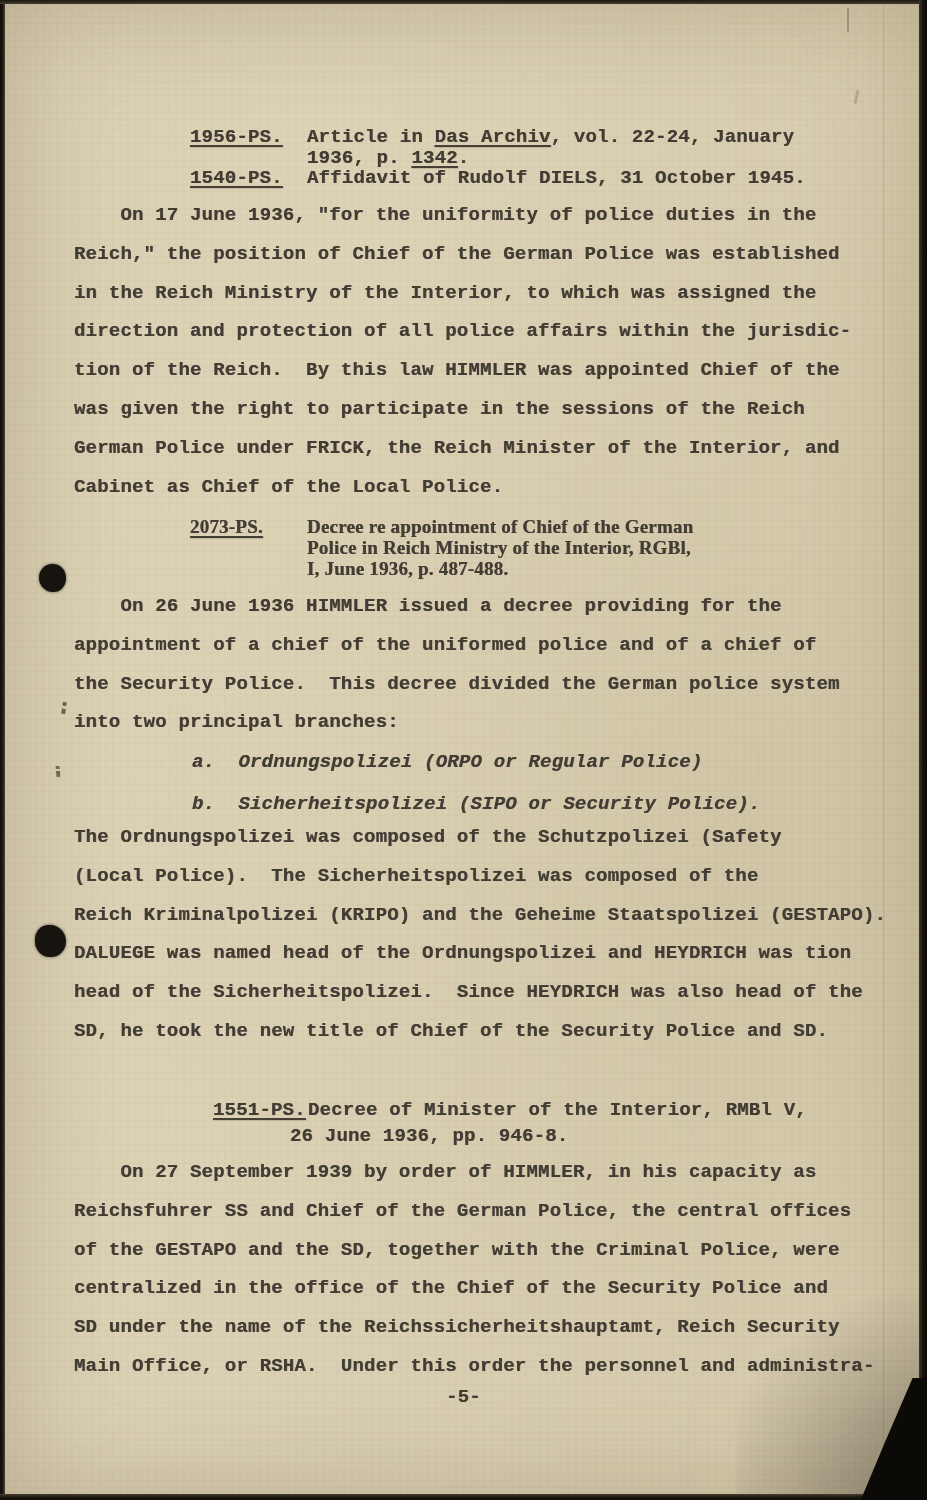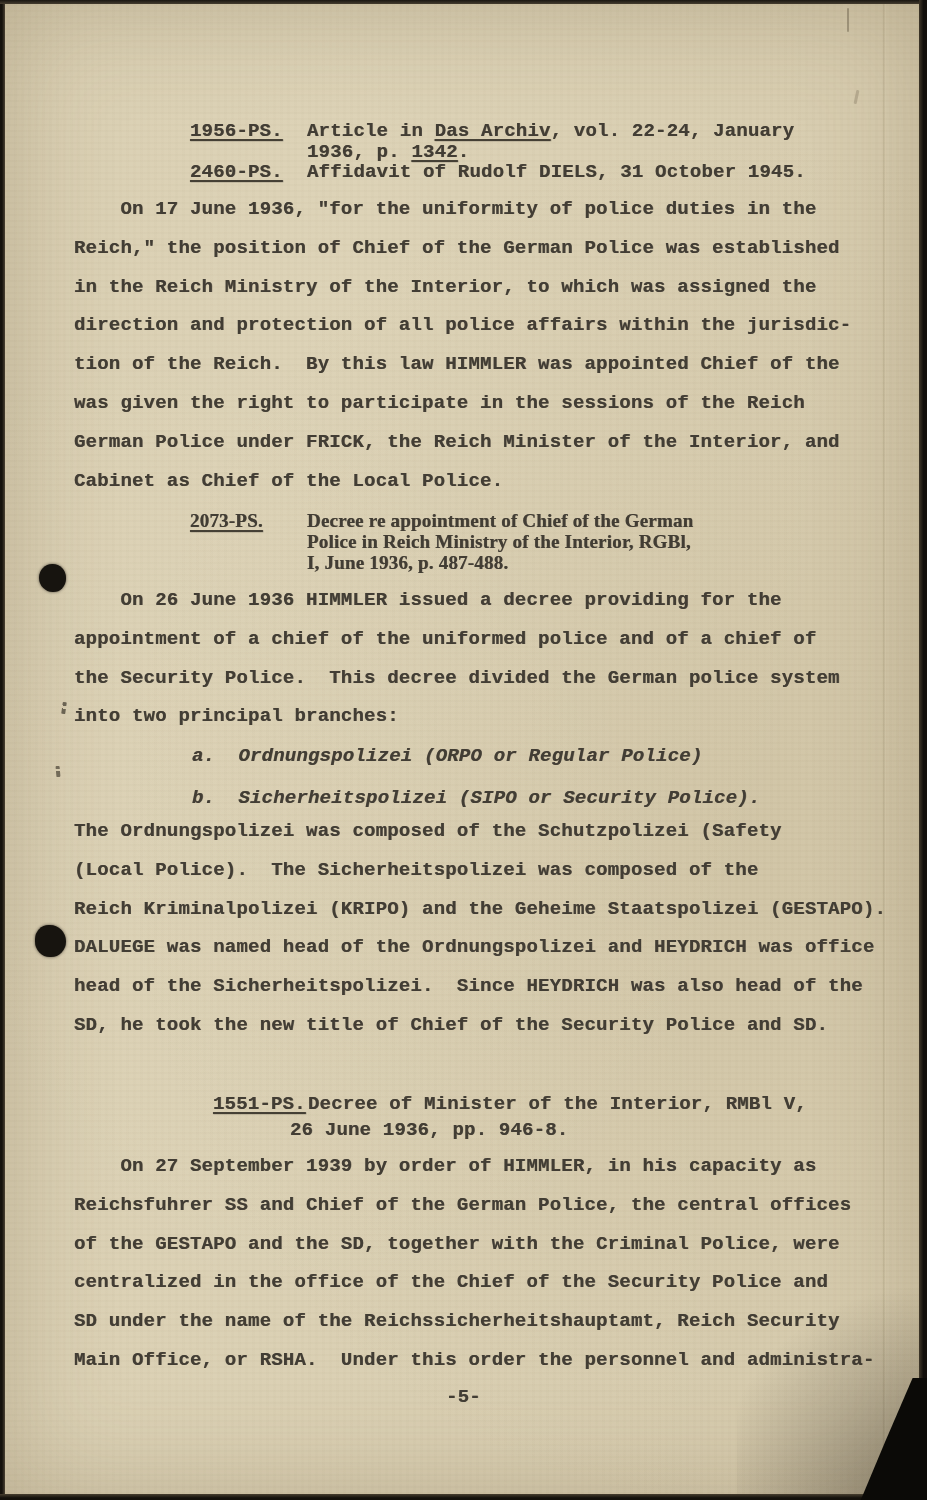--- a/index.html
+++ b/index.html
@@ -22,21 +22,21 @@
     box-shadow:inset 0 0 110px rgba(96,80,48,0.28);
   }
   .tline, .ref-code, .pagenum{
     color:#423d34;
     font-size:19px;
     font-weight:700;
     letter-spacing:0.2px;
     white-space:pre;
     text-shadow:0.4px 0.3px 0.6px rgba(66,61,52,0.55), -0.2px 0 0.4px rgba(66,61,52,0.3);
   }
-  .block{position:absolute;}
+  .block{position:absolute;margin-top:6px;}
   .para .tline{height:38.8px;line-height:38.8px;}
   .list .tline{height:42px;line-height:42px;font-style:italic;}
   .ref-row{display:flex;align-items:flex-start;}
   .ref-top .tline, .ref-top .ref-code{height:20.5px;line-height:20.5px;}
   .ref-mid .tline, .ref-mid .ref-code{height:21px;line-height:21px;font-family:Liberation Serif, serif;}
   .ref-1551 .tline, .ref-1551 .ref-code{height:26px;line-height:26px;}
   .ref-top .ref-code, .ref-mid .ref-code{width:117px;flex:0 0 117px;}
   .ref-1551 .ref-code{width:95px;flex:0 0 95px;}
   .ref-1551 .ref-desc .tline:nth-child(2){margin-left:-18px;}
   .u{
@@ -83,21 +83,21 @@
 
     <div class="block ref-top" style="left:190px;top:121px;">
       <div class="ref-row">
         <span class="ref-code u">1956-PS.</span>
         <div class="ref-desc">
           <div class="tline"><span>Article in </span><span class="u">Das Archiv</span><span>, vol. 22-24, January</span></div>
           <div class="tline"><span>1936, p. </span><span class="u">1342</span><span>.</span></div>
         </div>
       </div>
       <div class="ref-row">
-        <span class="ref-code u">2460-PS.</span>
+        <span class="ref-code u">1540-PS.</span>
         <div class="ref-desc">
           <div class="tline">Affidavit of Rudolf DIELS, 31 October 1945.</div>
         </div>
       </div>
     </div>
 
     <div class="block para" style="left:74px;top:190px;">
         <div class="tline">    On 17 June 1936, "for the uniformity of police duties in the</div>
         <div class="tline">Reich," the position of Chief of the German Police was established</div>
         <div class="tline">in the Reich Ministry of the Interior, to which was assigned the</div>
@@ -128,21 +128,21 @@
 
     <div class="block list" style="left:192px;top:735px;">
         <div class="tline">a.  Ordnungspolizei (ORPO or Regular Police)</div>
         <div class="tline">b.  Sicherheitspolizei (SIPO or Security Police).</div>
       </div>
 
     <div class="block para" style="left:74px;top:812px;">
         <div class="tline">The Ordnungspolizei was composed of the Schutzpolizei (Safety</div>
         <div class="tline">(Local Police).  The Sicherheitspolizei was composed of the</div>
         <div class="tline">Reich Kriminalpolizei (KRIPO) and the Geheime Staatspolizei (GESTAPO).</div>
-        <div class="tline">DALUEGE was named head of the Ordnungspolizei and HEYDRICH was office</div>
+        <div class="tline">DALUEGE was named head of the Ordnungspolizei and HEYDRICH was tion</div>
         <div class="tline">head of the Sicherheitspolizei.  Since HEYDRICH was also head of the</div>
         <div class="tline">SD, he took the new title of Chief of the Security Police and SD.</div>
       </div>
 
     <div class="block ref-1551" style="left:213px;top:1091px;">
       <div class="ref-row">
         <span class="ref-code u">1551-PS.</span>
         <div class="ref-desc">
             <div class="tline">Decree of Minister of the Interior, RMBl V,</div>
             <div class="tline">26 June 1936, pp. 946-8.</div>

